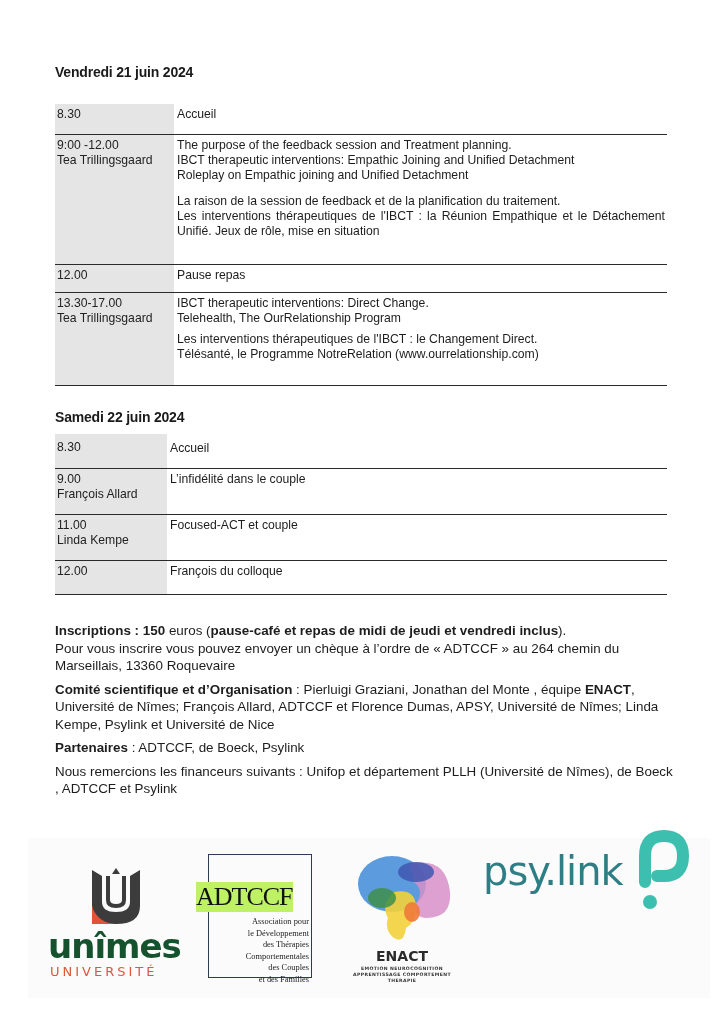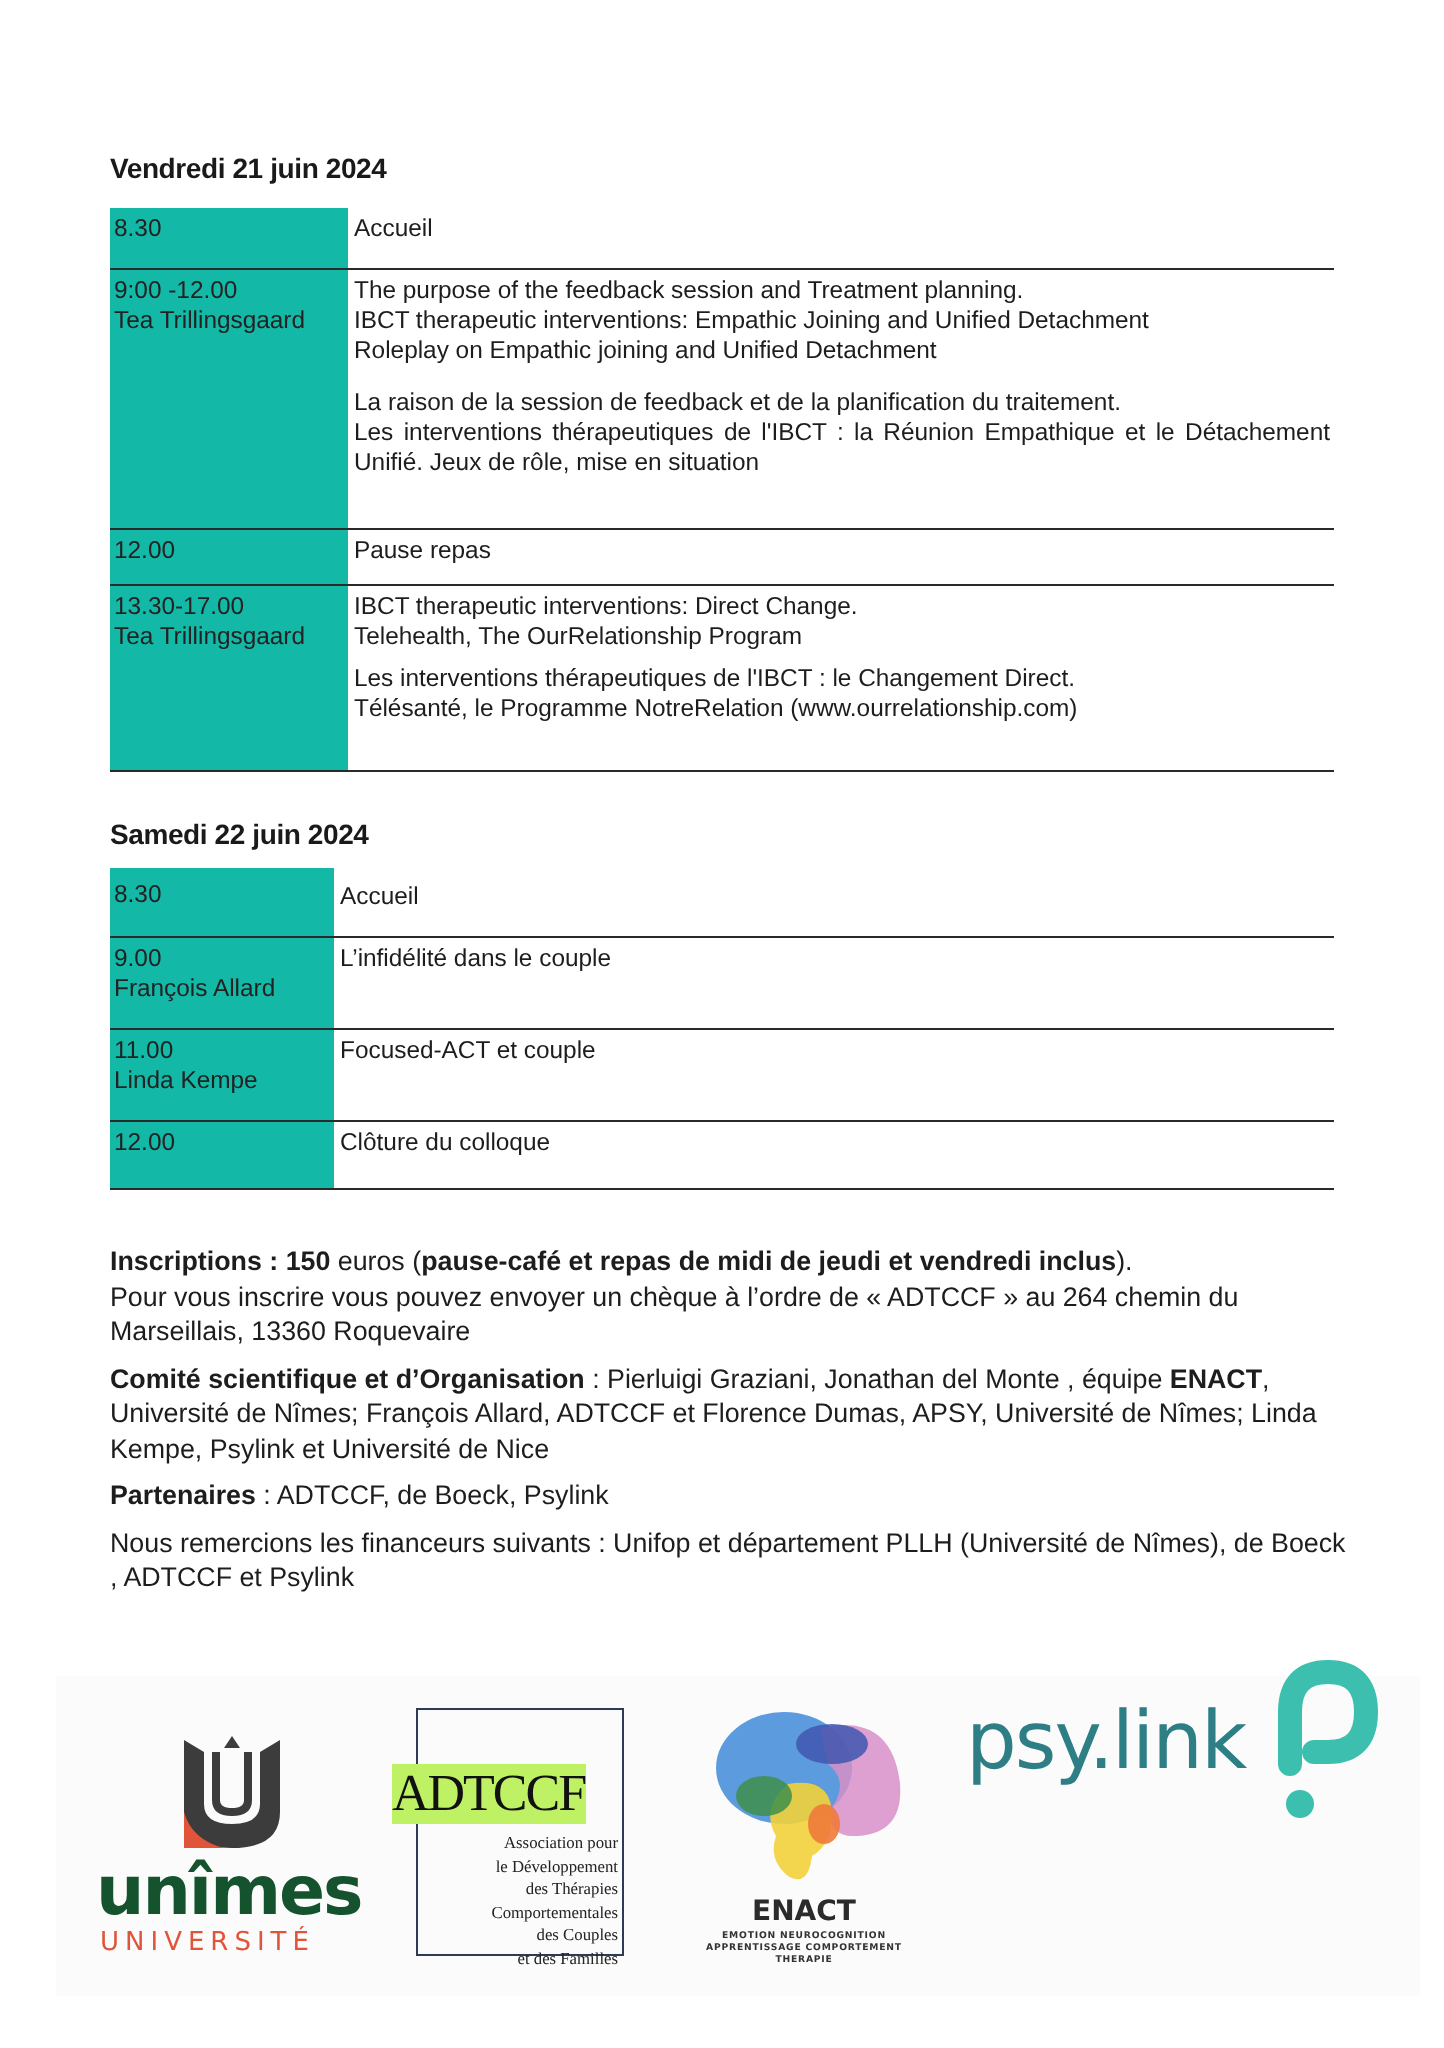--- a/index.html
+++ b/index.html
@@ -1,21 +1,21 @@
 <!DOCTYPE html>
 <html><head>
 <meta charset="utf-8">
 <style>
   html, body { margin:0; padding:0; background:#ffffff; }
   body { width:722px; height:1024px; position:relative; overflow:hidden;
          font-family:"Liberation Sans", "DejaVu Sans", sans-serif; color:#1e1e1e; }
   .day-heading { position:absolute; left:55px; font-weight:bold; font-size:14px; letter-spacing:-0.2px; color:#1a1a1a; }
   table.sched { position:absolute; left:55px; border-collapse:collapse; font-size:12.2px; line-height:15px; }
   table.sched td { vertical-align:top; padding:3px 2px 0 2px; }
-  table.sched td.c1 { background:#14b8a6; color:#222; }
+  table.sched td.c1 { background:#e5e5e5; color:#222; }
   table.sched td.c2 { padding-left:3px; color:#1d1d1d; }
   table.sched tr { border-bottom:1.5px solid #2a2a2a; }
   table.sched tr:last-child { border-bottom:1.5px solid #2a2a2a; }
   .c2 p { margin:0; }
   .c2 .gap { height:11px; }
   .just { text-align:justify; }
   .info { position:absolute; left:55px; width:620px; font-size:13.4px; line-height:17.5px; color:#1d1d1d; }
   .info p { margin:0 0 6px 0; }
   .info b { font-weight:bold; }
   .logos { position:absolute; left:28px; top:838px; width:682px; height:160px; background:#fbfbfb; }
@@ -28,21 +28,21 @@
   .enact-title { font-family:"DejaVu Sans", sans-serif; font-weight:bold; font-size:14px; color:#2b2b2b; text-align:center; }
   .enact-sub { font-family:"DejaVu Sans", sans-serif; font-weight:bold; font-size:4.6px; line-height:6px; color:#333; text-align:center; letter-spacing:0.4px; white-space:nowrap; }
   .psy-word { font-family:"DejaVu Sans", sans-serif; font-size:40px; color:#2e7f85; letter-spacing:-1px; }
   .deb-de { font-family:"DejaVu Sans", sans-serif; font-weight:200; font-size:36px; color:#222; letter-spacing:-2px; }
   .deb-boeck { font-family:"DejaVu Sans", sans-serif; font-weight:bold; font-size:36px; color:#222; letter-spacing:-2px; }
   .deb-sup { font-family:"DejaVu Sans", sans-serif; font-weight:bold; font-size:12px; letter-spacing:8px; color:#222; }
 </style>
 </head>
 <body>
 
-<div class="day-heading" style="top:76px;text-align:right;">Vendredi 21 juin 2024</div>
+<div class="day-heading" style="top:64px;text-align:right;">Vendredi 21 juin 2024</div>
 <table class="sched" style="top:104px; width:612px;">
   <colgroup>
       <col style="width:119px">
       <col>
     </colgroup>
   <tbody>
       <tr style="height:30px;">
     <td class="c1">
           <div>8.30</div>
         </td>
@@ -119,21 +119,21 @@
     </td>
     <td class="c2">
           <p>Focused-ACT et couple</p>
         </td>
   </tr>
   <tr style="height:34px;">
     <td class="c1">
           <div>12.00</div>
         </td>
     <td class="c2">
-          <p>Clôture du colloque</p>
+          <p>François du colloque</p>
         </td>
   </tr>
 </tbody>
   </table>
 
 <div class="info" style="top:622px;">
   <p>
     <b>Inscriptions :</b>
     <b>150</b><span> euros (</span><b>pause-café et repas de midi de jeudi et vendredi inclus</b><span>).</span><br>
     <span>Pour vous inscrire vous pouvez envoyer un chèque à l’ordre de « ADTCCF » au 264 chemin du Marseillais, 13360 Roquevaire</span>

